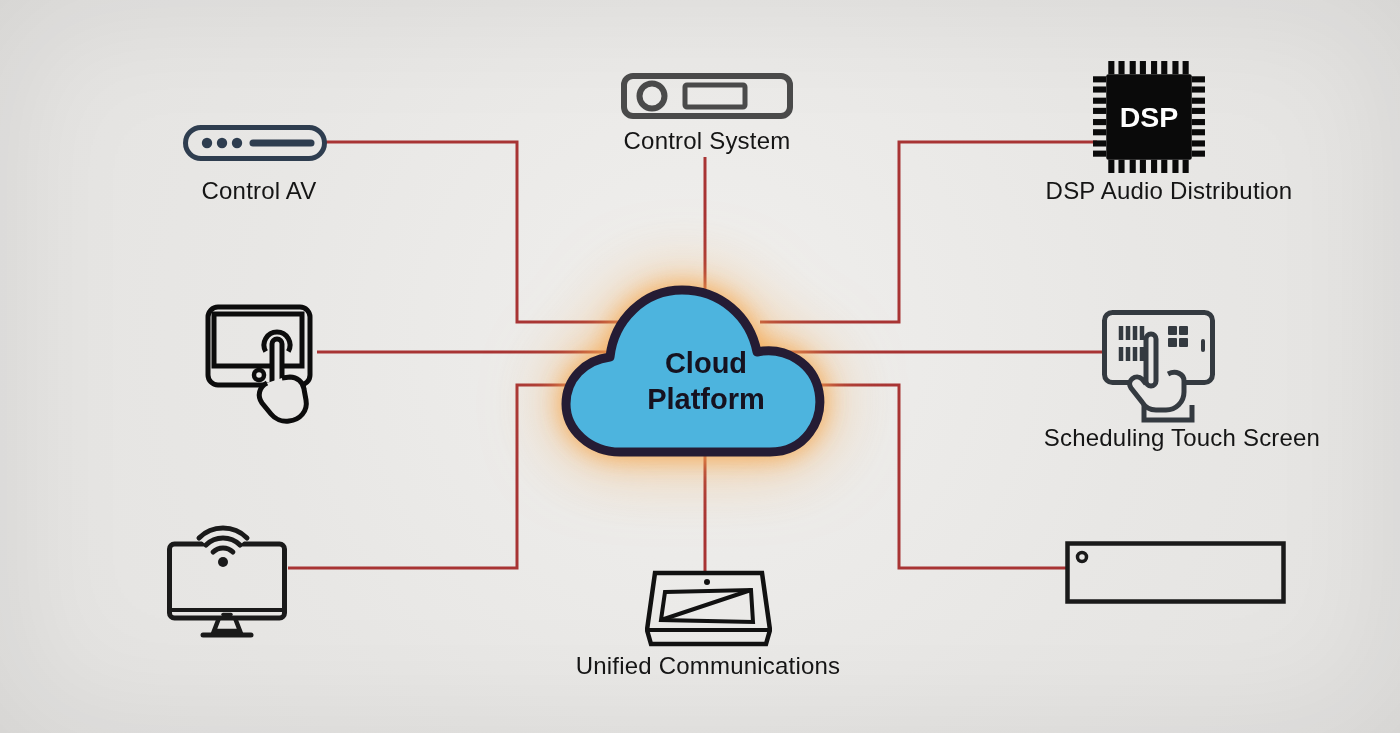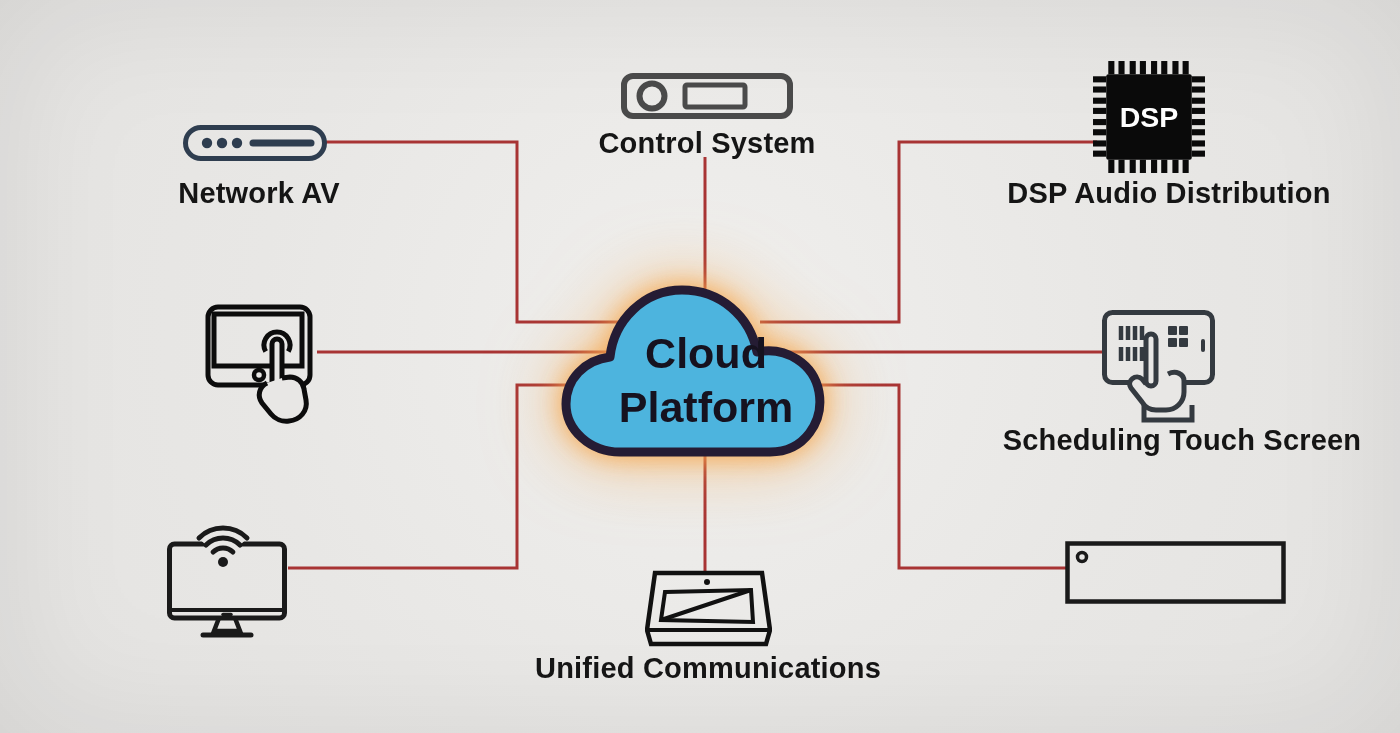--- a/index.html
+++ b/index.html
@@ -7,34 +7,34 @@
     position:relative;width:1400px;height:733px;overflow:hidden;
     background:radial-gradient(circle at 50% 46%, #f0efed 0%, #e8e7e5 55%, #e4e3e1 100%);
     box-shadow:inset 0 0 140px rgba(0,0,0,.08);
     font-family:"Liberation Sans",sans-serif;
   }
   .connectors{position:absolute;left:0;top:0;}
   .connectors polyline{fill:none;stroke:#a83434;stroke-width:3;}
   .icon{position:absolute;}
   .node-label{
     position:absolute;transform:translateX(-50%);white-space:nowrap;
-    font-size:29px;font-weight:700;color:#151515;letter-spacing:.2px;
+    font-size:24px;font-weight:400;color:#151515;letter-spacing:.2px;
   }
   .cloud-wrap{position:absolute;left:558px;top:280px;width:296px;height:182px;}
   .cloud-wrap svg{
     position:absolute;left:0;top:0;
     filter:drop-shadow(0 0 13px rgba(245,166,77,.95)) drop-shadow(0 0 34px rgba(245,166,77,.6));
   }
   .cloud-label{
     position:absolute;left:0;top:0;width:296px;height:182px;
     display:flex;align-items:center;justify-content:center;padding-top:20px;box-sizing:border-box;
   }
   .cloud-label span{
     display:block;width:200px;text-align:center;
-    font-size:43px;line-height:1.25;font-weight:bold;color:#16121f;
+    font-size:29px;line-height:1.25;font-weight:bold;color:#16121f;
   }
   .dsp-text{font-family:"Liberation Sans",sans-serif;font-weight:bold;font-size:28px;}
 </style>
 </head>
 <body>
 
 <div class="stage">
 
   <svg class="connectors" width="1400" height="733">
     <polyline points="325,142 517,142 517,322 660,322"></polyline>
@@ -59,21 +59,21 @@
 
   <svg class="icon" style="left:183px;top:125px" width="144" height="36" viewBox="0 0 144 36">
     <rect x="2.5" y="2.5" width="139" height="31" rx="15.5" fill="none" stroke="#2e3d4f" stroke-width="5"></rect>
     <g fill="#2e3d4f">
       <circle cx="24" cy="18" r="5.2"></circle>
         <circle cx="39" cy="18" r="5.2"></circle>
         <circle cx="54" cy="18" r="5.2"></circle>
     </g>
     <line x1="70" y1="18" x2="128" y2="18" stroke="#2e3d4f" stroke-width="7" stroke-linecap="round"></line>
   </svg>
-  <div class="node-label" style="left:259px;top:177px">Network AV</div>
+  <div class="node-label" style="left:259px;top:177px">Control AV</div>
 
   <svg class="icon" style="left:621px;top:73px" width="172" height="46" viewBox="0 0 172 46">
     <g fill="none" stroke="#4a4a4a">
       <rect x="3" y="3" width="166" height="40" rx="9" stroke-width="6"></rect>
       <circle cx="31" cy="23" r="12.5" stroke-width="6"></circle>
       <rect x="64" y="12" width="60" height="22" rx="2" stroke-width="5"></rect>
     </g>
   </svg>
   <div class="node-label" style="left:707px;top:127px">Control System</div>
 

